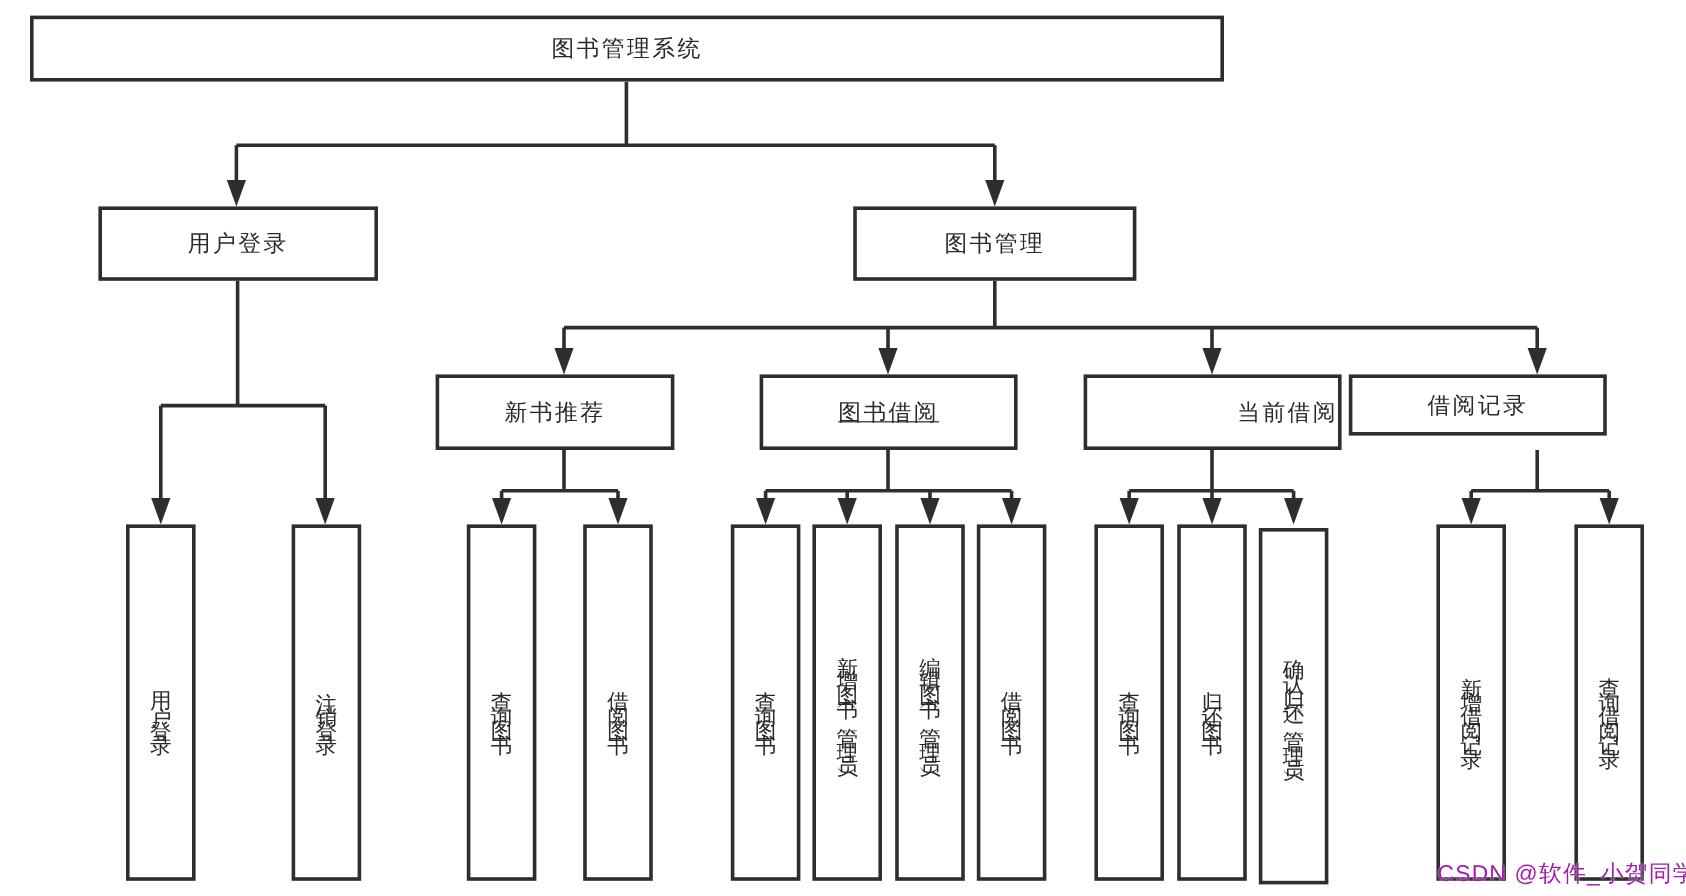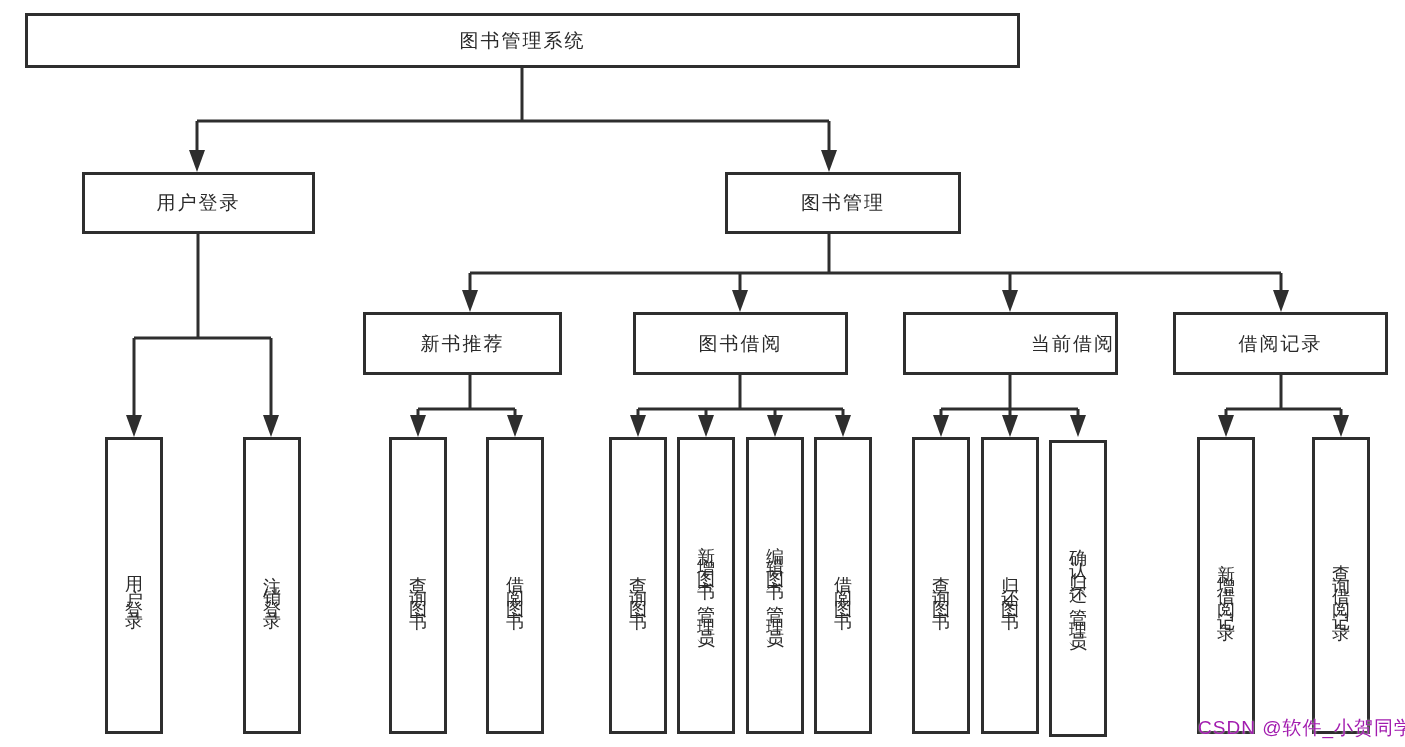--- a/index.html
+++ b/index.html
@@ -113,34 +113,34 @@
     </g>
   </svg>
 
   <div class="node hnode" style="left:25px;top:13px;width:995px;height:55px;">
     <span>图书管理系统</span>
   </div>
 
   <div class="node hnode" style="left:82px;top:172px;width:233px;height:62px;">
     <span>用户登录</span>
   </div>
-  <div class="node hnode" style="left:711px;top:172px;width:236px;height:62px;margin-left:14px;">
+  <div class="node hnode" style="left:711px;top:172px;width:236px;height:62px;">
     <span>图书管理</span>
   </div>
 
   <div class="node hnode" style="left:363px;top:312px;width:199px;height:63px;">
     <span>新书推荐</span>
   </div>
-  <div class="node hnode" style="left:633px;top:312px;width:215px;height:63px;">
+  <div class="node hnode" style="left:633px;top:312px;width:215px;height:63px;text-decoration:underline;">
     <span>图书借阅</span>
   </div>
   <div class="node hnode" style="left:903px;top:312px;width:215px;height:63px;justify-content:flex-end;">
     <span>当前借阅</span>
   </div>
-  <div class="node hnode" style="left:1173px;top:312px;width:215px;height:63px;">
+  <div class="node hnode" style="left:1124px;top:312px;width:215px;height:51px;">
     <span>借阅记录</span>
   </div>
 
   <div class="node vnode" style="left:105px;top:437px;width:58px;height:297px;">
     <span>用户登录</span>
   </div>
   <div class="node vnode" style="left:243px;top:437px;width:58px;height:297px;">
     <span>注销登录</span>
   </div>
 

